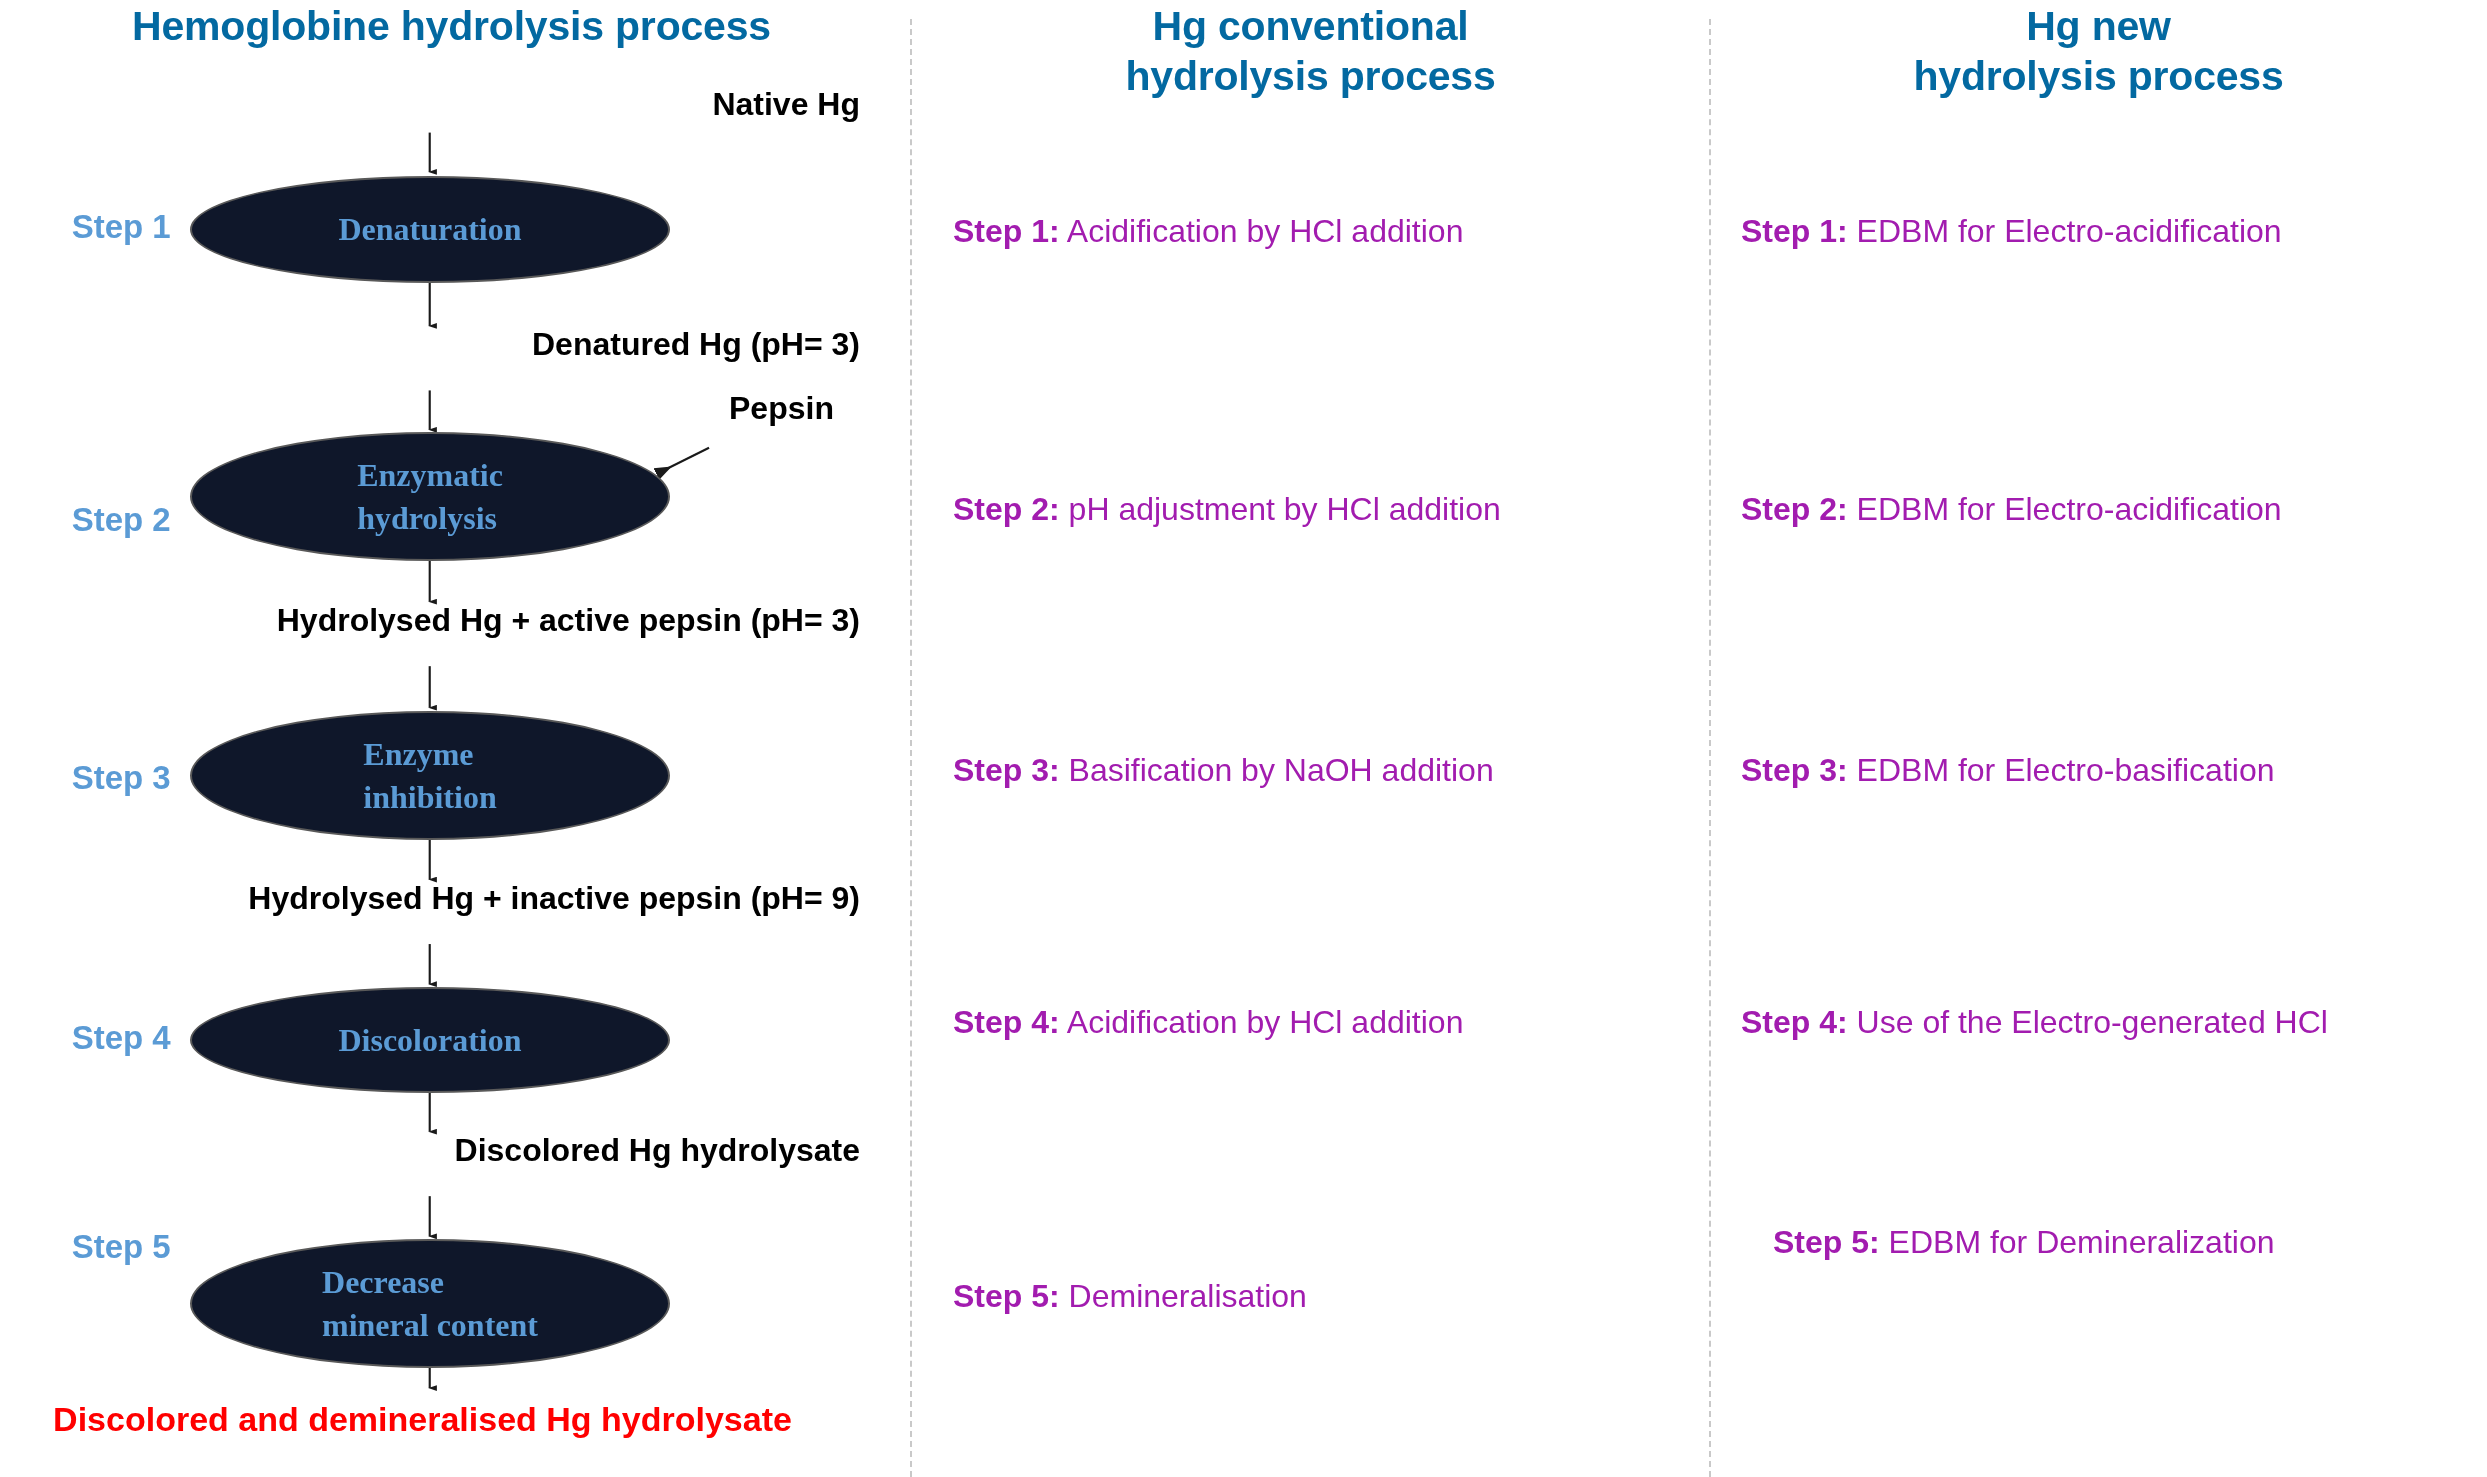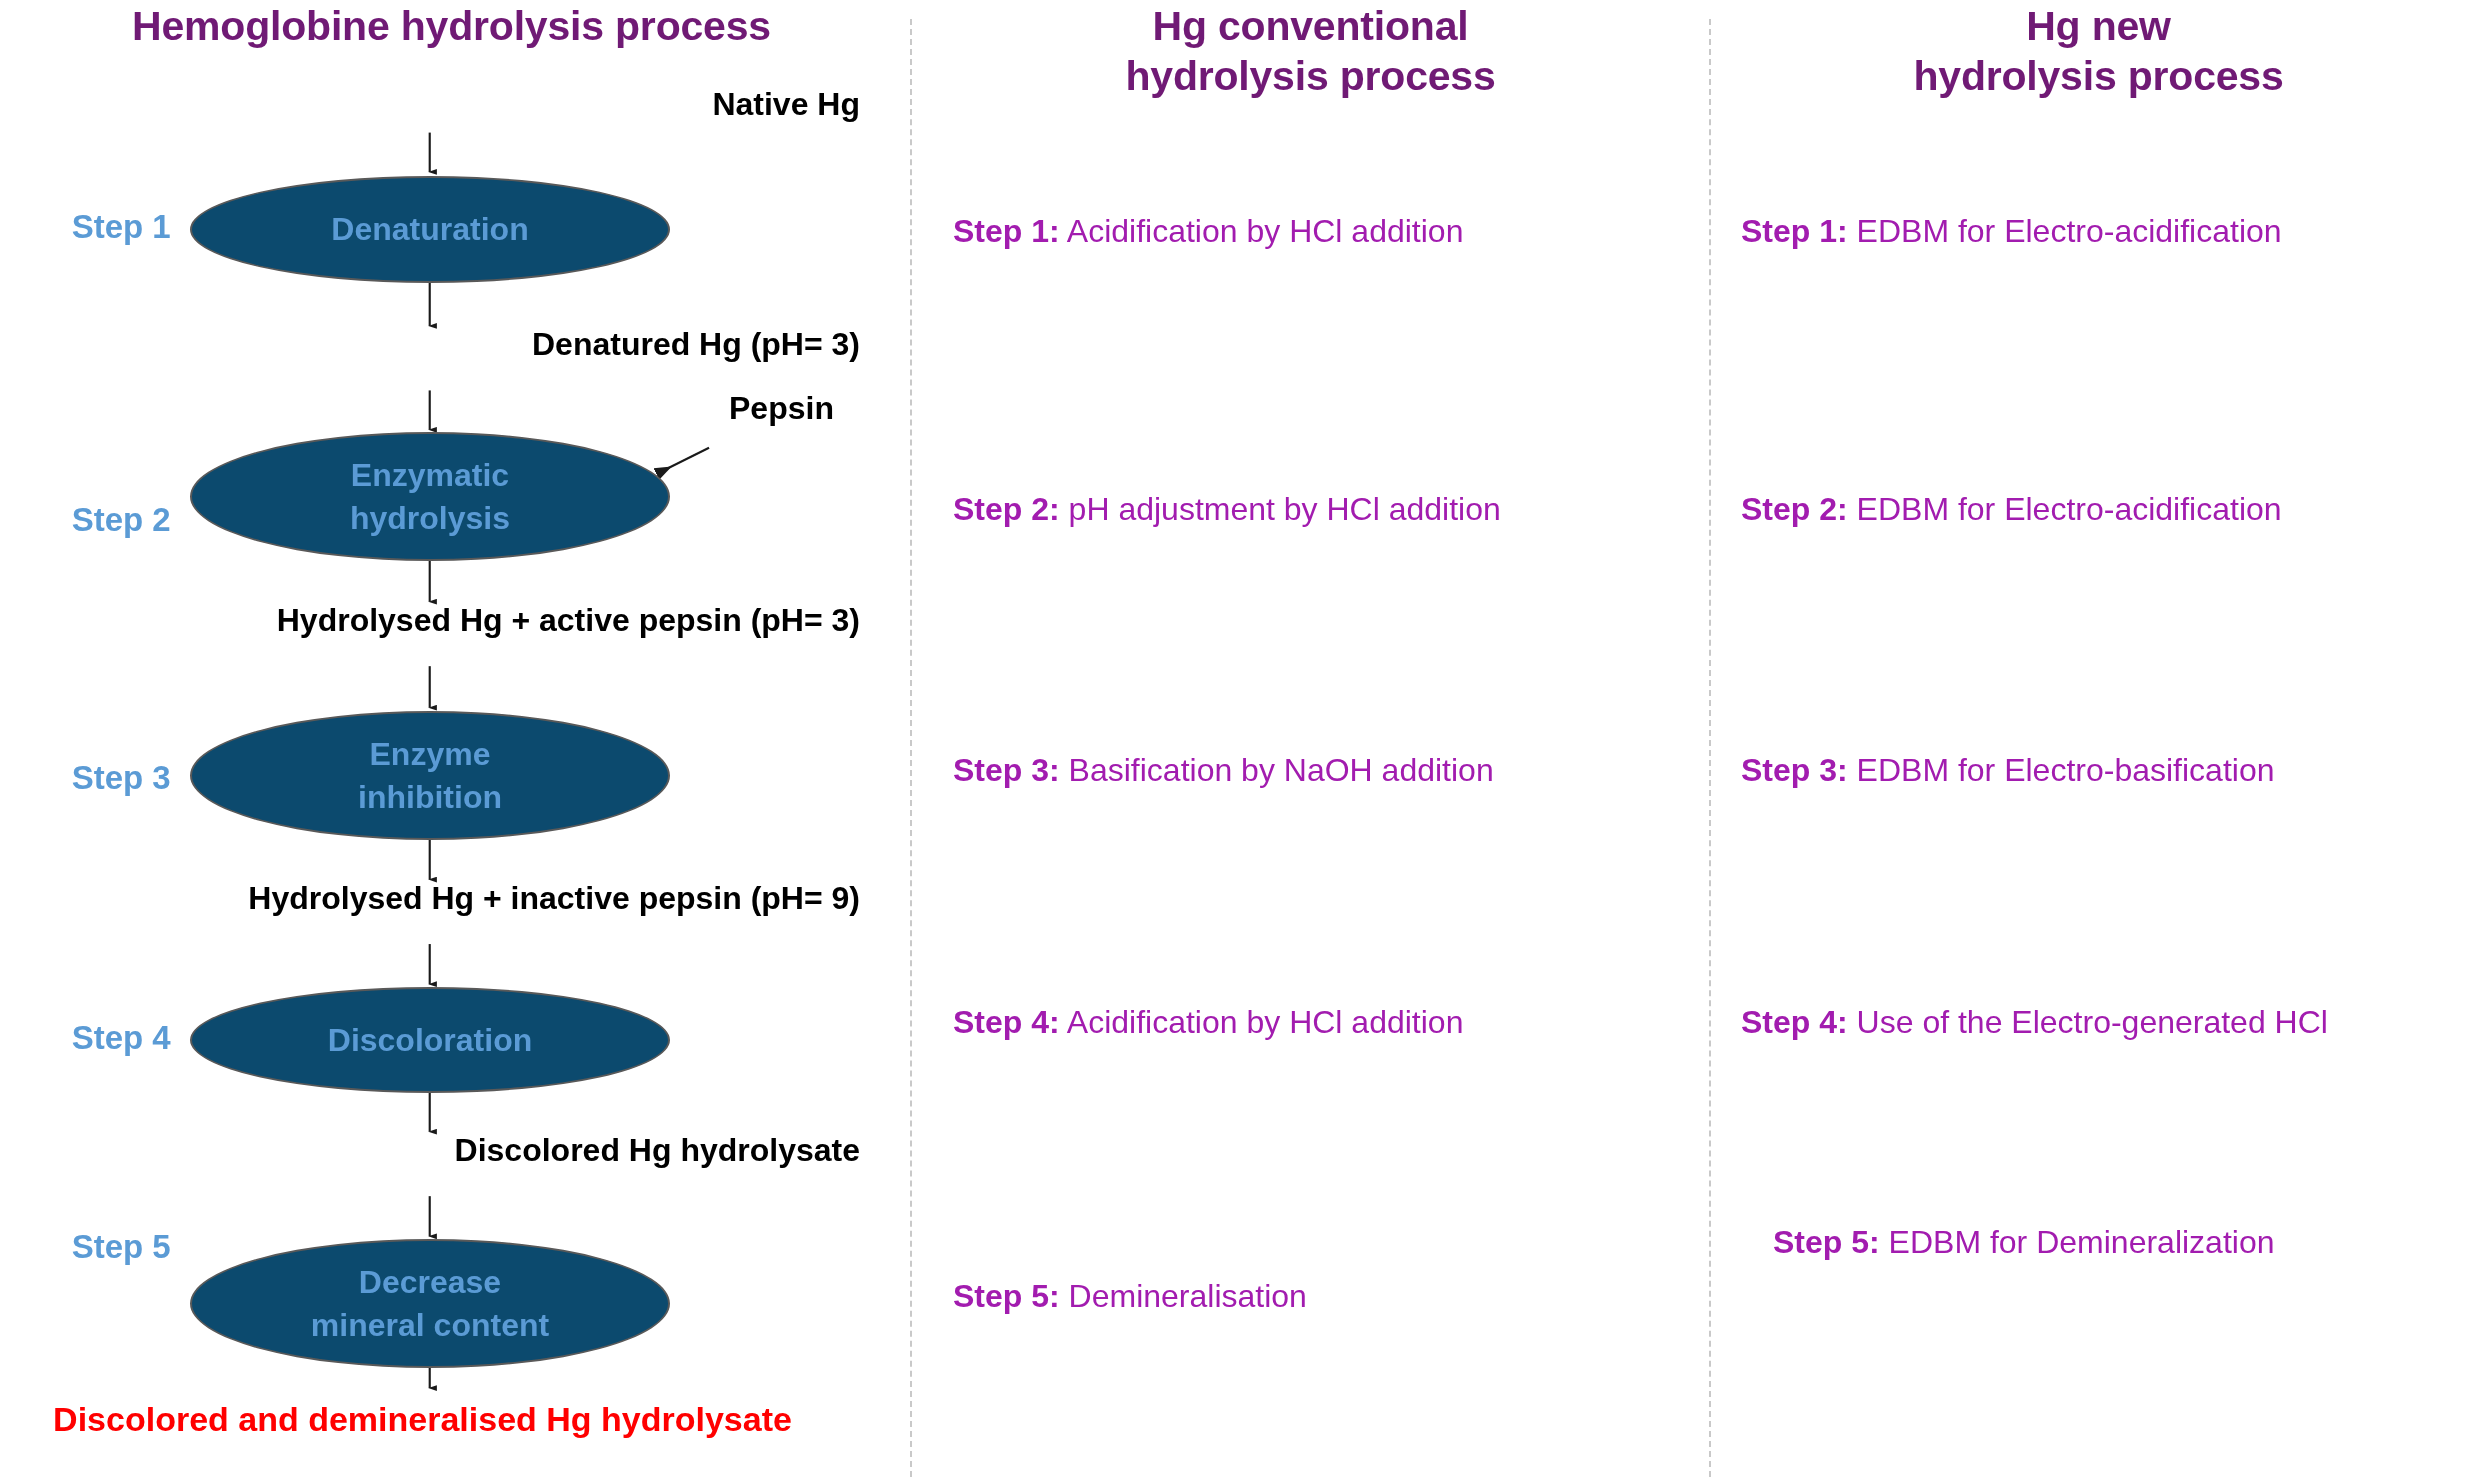--- a/index.html
+++ b/index.html
@@ -28,21 +28,21 @@
     border-left: 2.9px dashed #c9c9c9;
   }
   #divider-1 { left: 910px; }
   #divider-2 { left: 1709px; }
 
   
   .col-title {
     position: absolute;
     text-align: center;
     font-weight: bold;
-    color: #701a75;
+    color: #0369a1;
     font-size: 41px;
     line-height: 1.22;
     letter-spacing: -0.2px;
   }
   #title-left   { left: 29px;   top: 1.4px;  width: 845px; }
   #title-middle { left: 931px; top: 1.4px;  width: 759px; }
   #title-right  { left: 1719px; top: 1.4px;  width: 759px; }
 
   
   #flow-column {
@@ -75,25 +75,25 @@
     color: #FF0000;
     white-space: nowrap;
   }
 
   
   .ellipse {
     position: absolute;
     border: 2.1px solid #595959;
     border-radius: 50%;
     box-sizing: border-box;
-    background: #0c4a6e;
+    background: #0f172a;
     display: flex;
     align-items: center;
     justify-content: center;
-    text-align: center;
+    font-family: Liberation Serif, serif;
   }
   .ellipse-label {
     color: #5B9BD5;
     font-weight: bold;
     font-size: 32px;
     line-height: 1.32;
   }
 
   
   .step-tag {

